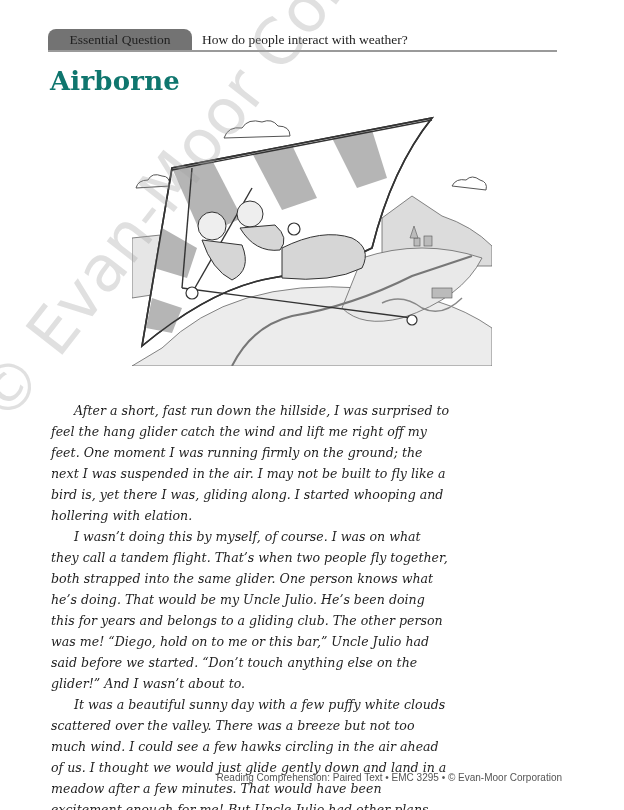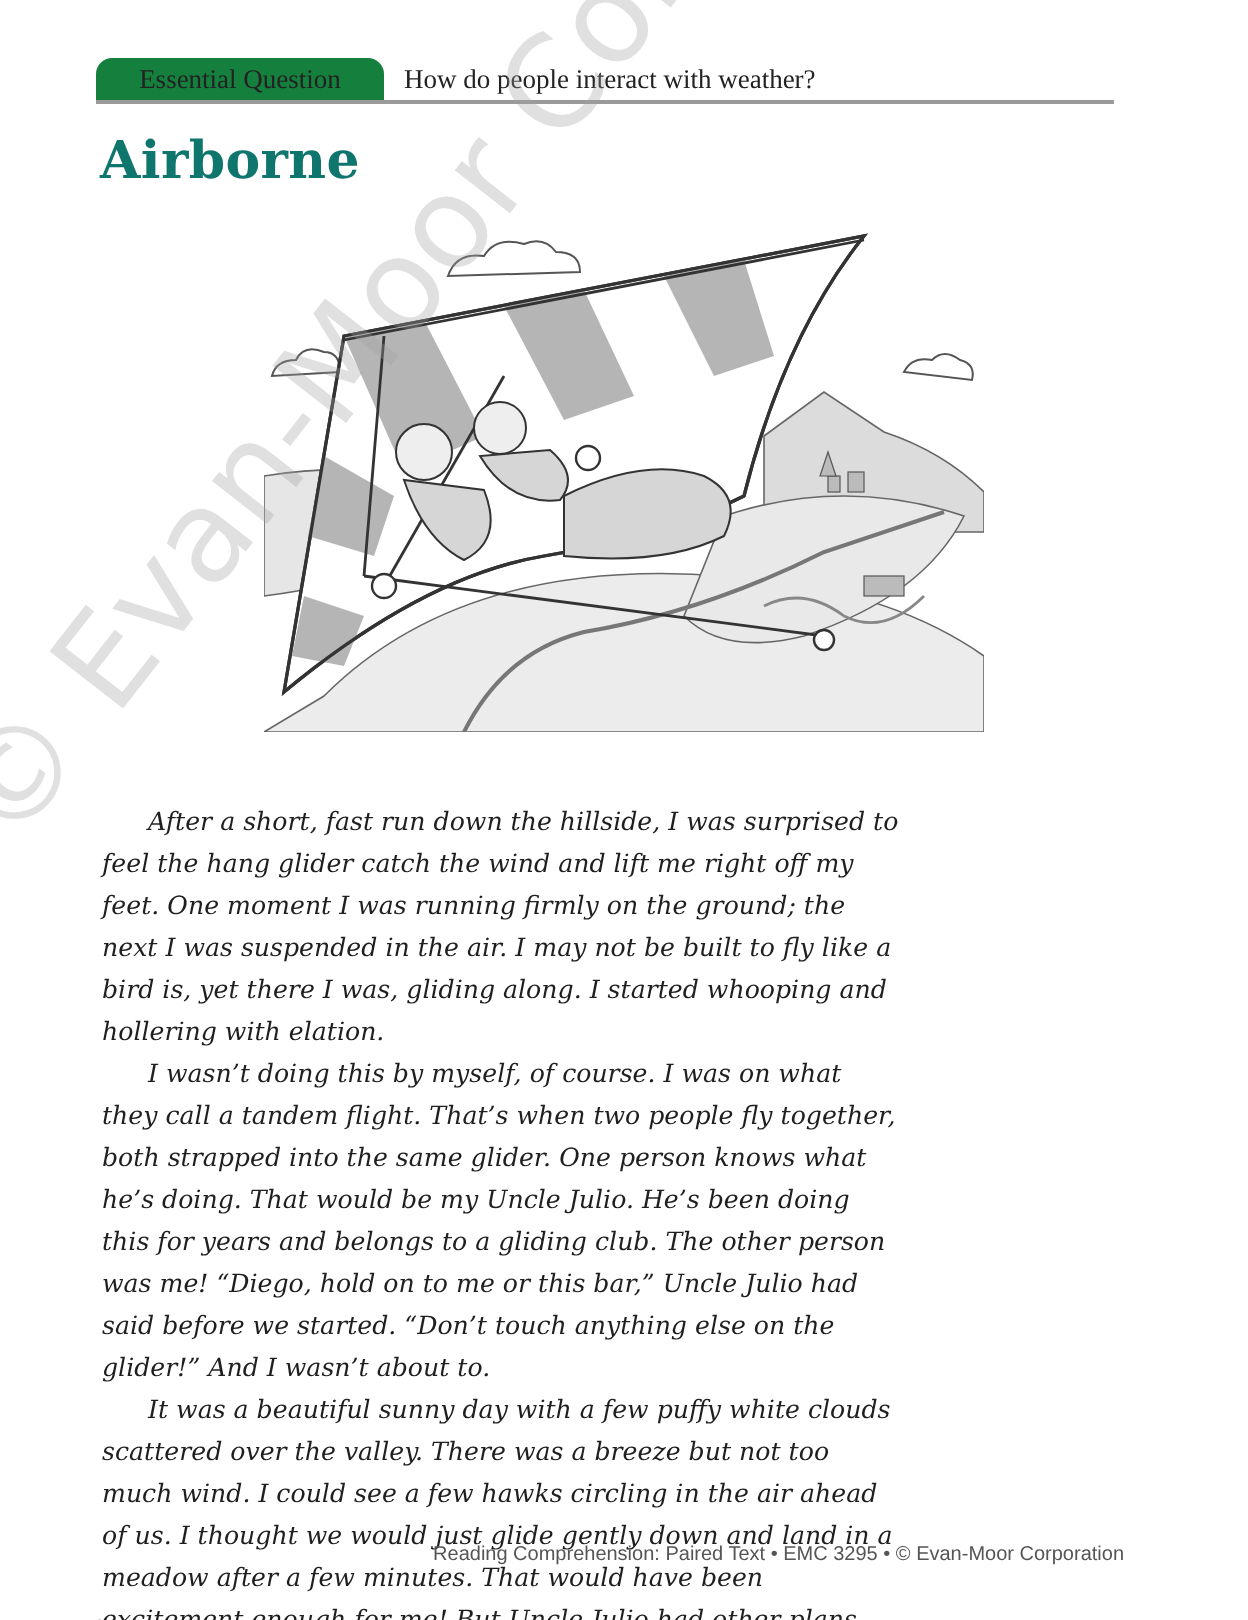--- a/index.html
+++ b/index.html
@@ -2,21 +2,21 @@
 <html><head>
 <meta charset="utf-8">
 <style>
   html, body { margin: 0; padding: 0; background: #ffffff; }
   body { width: 624px; height: 810px; position: relative; overflow: hidden;
          font-family: "DejaVu Serif", "Liberation Serif", serif; color: #1a1a1a; }
 
   .eq-bar { position: absolute; left: 48px; top: 29px; width: 509px; height: 21px;
             border-bottom: 2px solid #9a9a9a; }
   .eq-tab { position: absolute; left: 0; top: 0; width: 144px; height: 21px;
-            background: #15803d; border-radius: 8px 8px 0 0;
+            background: #737373; border-radius: 8px 8px 0 0;
             font-family: "Liberation Serif", "DejaVu Serif", serif; font-size: 13.5px;
             line-height: 21px; text-align: center; color: #222; }
   .eq-question { position: absolute; left: 154px; top: 0; height: 21px;
             font-family: "Liberation Serif", "DejaVu Serif", serif; font-size: 13.5px;
             line-height: 21px; color: #222; white-space: nowrap; }
 
   .title { position: absolute; left: 50px; top: 66px; margin: 0;
            font-family: "DejaVu Serif", serif; font-weight: bold; font-size: 26px;
            letter-spacing: 0.2px; color: #0f766e; }
 

